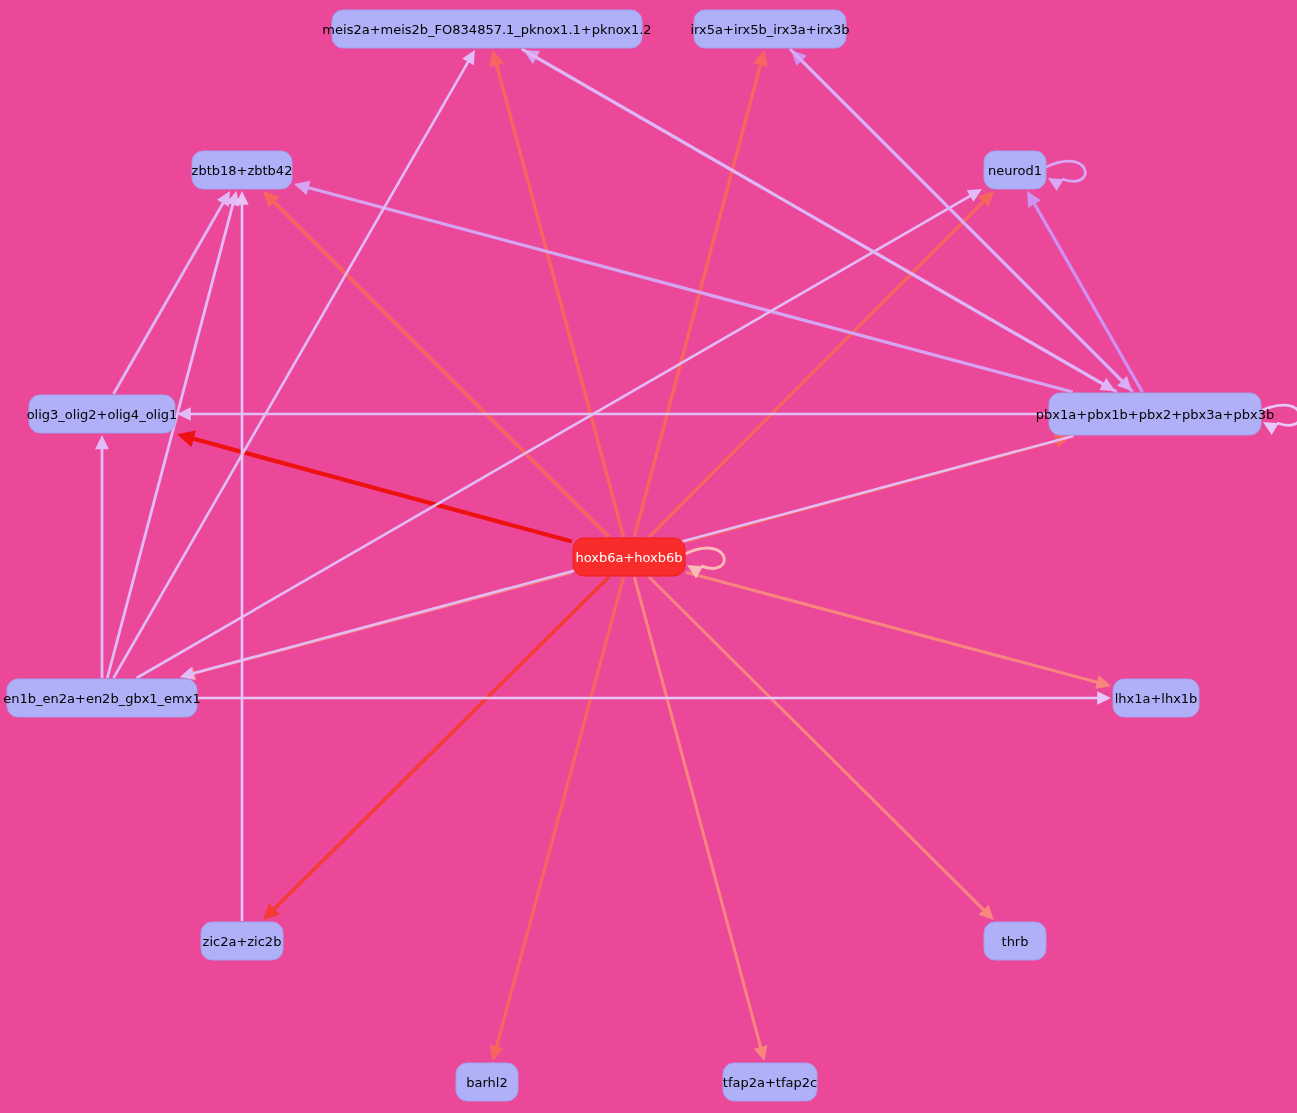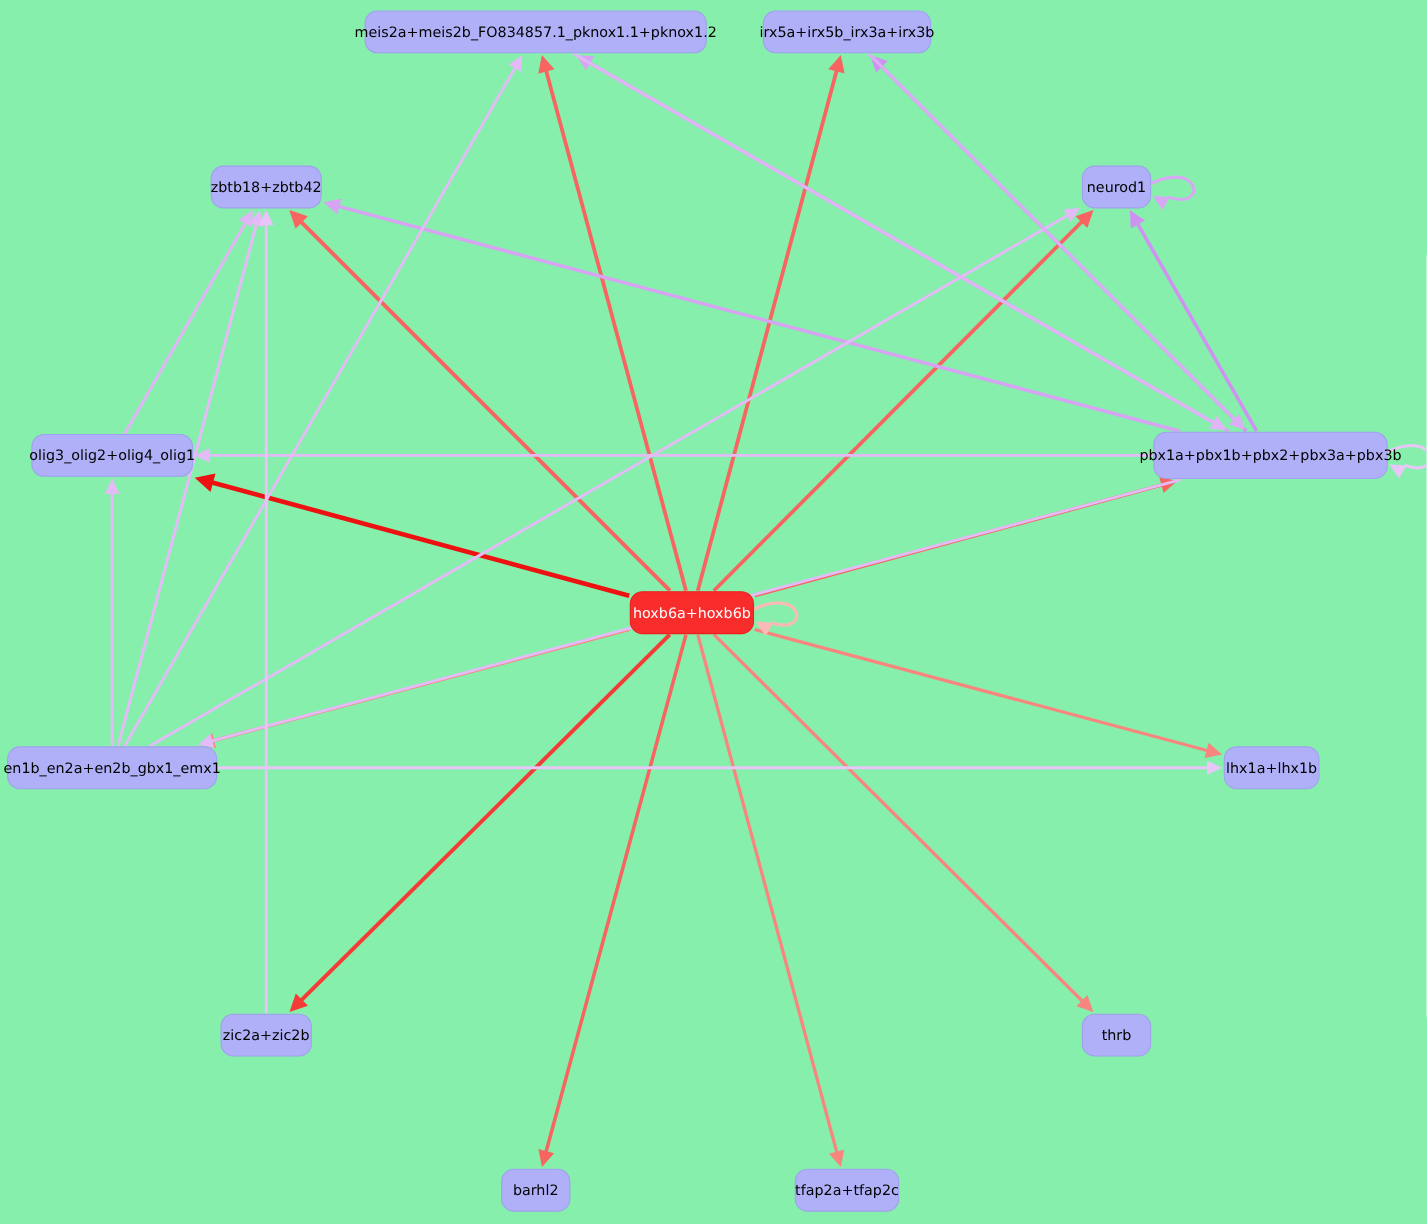--- a/index.html
+++ b/index.html
@@ -10,21 +10,21 @@
   body {
     width: 1297px;
     height: 1113px;
     font-family: "DejaVu Sans", sans-serif;
     overflow: hidden;
   }
   #graph-root {
     position: relative;
     width: 1297px;
     height: 1113px;
-    background: #86efac;
+    background: #ec4899;
   }
   svg.graph-canvas {
     position: absolute;
     left: 0;
     top: 0;
     width: 1297px;
     height: 1113px;
     display: block;
   }
   .node-rect {

